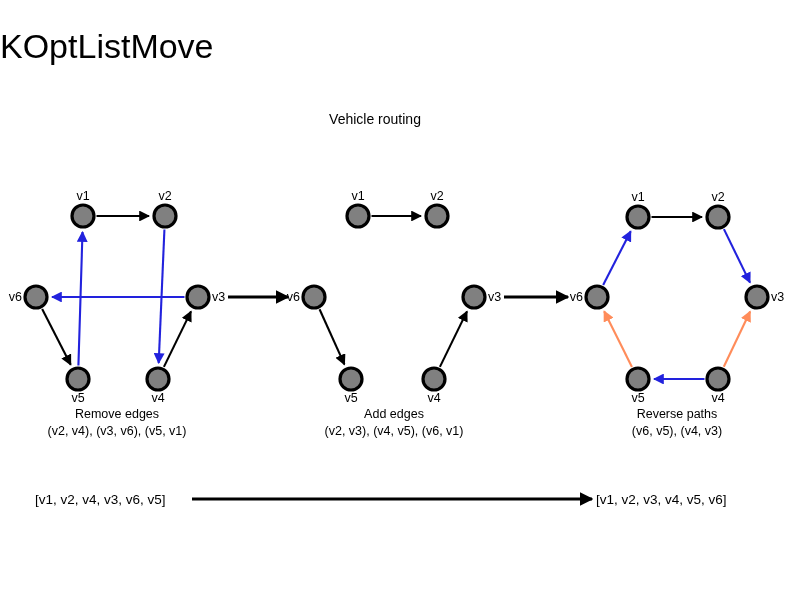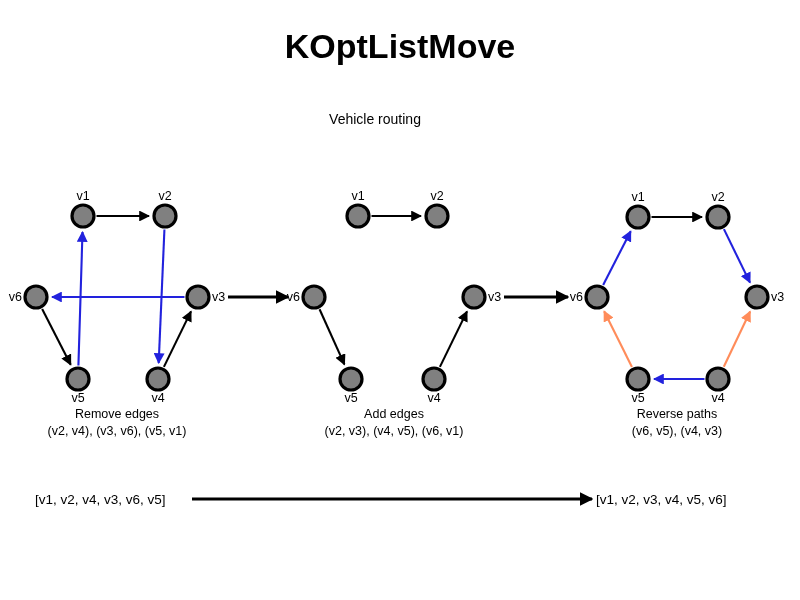--- a/index.html
+++ b/index.html
@@ -19,23 +19,22 @@
     position: absolute;
     left: 0; top: 0;
     width: 800px;
     height: 600px;
   }
   .title {
     position: absolute;
     left: 0;
     top: 26px;
     width: 800px;
-    text-align: center;
     font-size: 34px;
-    font-weight: bold;
+    font-weight: normal;
     line-height: 40px;
     letter-spacing: 0px;
   }
   .subtitle {
     position: absolute;
     left: 0;
     top: 68px;
     width: 800px;
     text-align: center;
     font-size: 13px;

